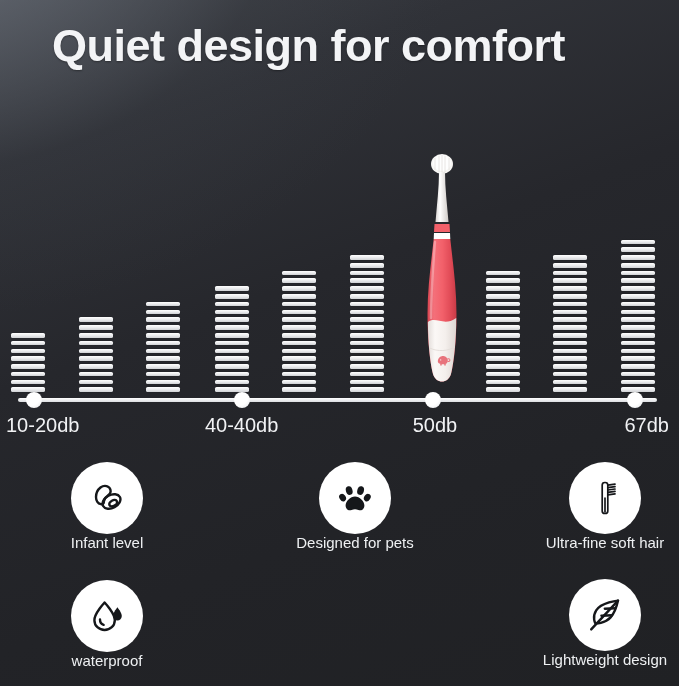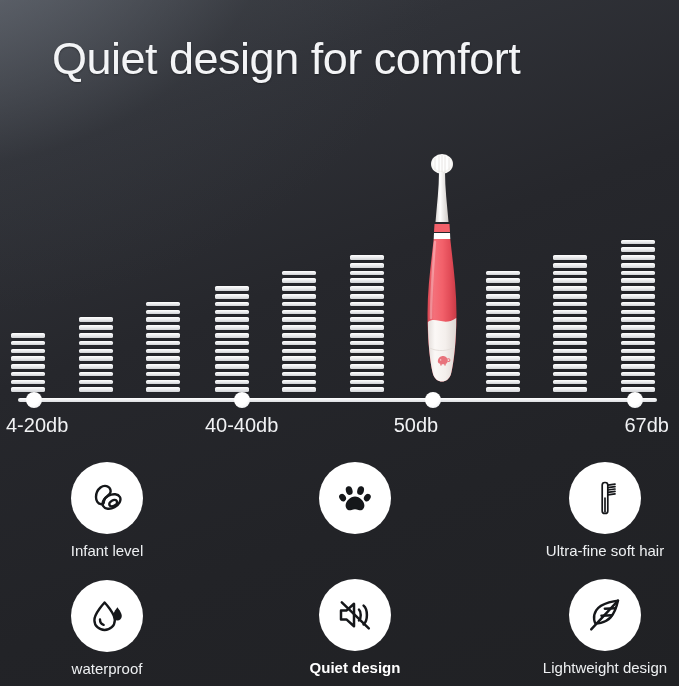--- a/index.html
+++ b/index.html
@@ -14,23 +14,23 @@
     position:absolute; inset:0;
     width:679px; height:686px;
     background:
       radial-gradient(120% 95% at -12% -18%, rgba(150,157,168,0.95) 0%, rgba(108,114,124,0.55) 22%, rgba(62,66,73,0.22) 45%, rgba(35,36,40,0.0) 68%),
       linear-gradient(160deg, #41444a 0%, #303238 18%, #26272c 42%, #222327 70%, #202124 100%);
   }
 
   
   #title {
     position:absolute;
-    left:52px; top:33px;
+    left:52px; top:20px;
     font-size:45px;
-    font-weight:400;
+    font-weight:700;
     letter-spacing:-0.5px;
     color:#f3f4f6;
     text-shadow:0 1px 2px rgba(0,0,0,0.35);
     white-space:nowrap;
   }
 
   
   #bars {
     position:absolute;
     left:0; top:200px;
@@ -100,21 +100,20 @@
     width:72px; height:72px;
     margin:0 auto;
     border-radius:50%;
     background:#ffffff;
     display:flex;
     align-items:center;
     justify-content:center;
   }
   .feat-circle svg { display:block; }
   .feat-label {
-    margin-top:8px;
     font-size:15px;
     color:#eef0f2;
     white-space:nowrap;
   }
   .feat-label.bold { font-weight:bold; color:#ffffff; }
 </style>
 </head>
 <body>
 
 <div id="stage">
@@ -329,25 +328,25 @@
         <path d="M2,7 C2,3.2 5,0.8 8.2,1.1 C11,1.4 12.6,3.3 12.8,5.6 C13,7.6 12,9 10.6,9.6 L10.6,11.4 L9,11.4 L9,10.1 L6.2,10.1 L6.2,11.4 L4.6,11.4 L4.6,9.6 C3.1,9 2,8.2 2,7 Z" fill="#e8737c"></path>
         <path d="M12.6,4.4 C14,3.6 15.2,4.2 15.1,5.6 C15,6.8 13.9,7.3 12.9,6.9" fill="none" stroke="#e8737c" stroke-width="1.1" stroke-linecap="round"></path>
         <circle cx="5.1" cy="5.4" r="0.7" fill="#ffffff" opacity="0.85"></circle>
       </g>
     </svg>
   </div>
 
   <div id="scale">
     <div id="scale-line"></div>
   <div class="dot" style="left: 33.975px;"></div>
-      <div class="tick-label" style="left: 6px;">4-20db</div>
+      <div class="tick-label" style="left: 6px;">10-20db</div>
       <div class="dot" style="left: 241.65px;"></div>
       <div class="tick-label" style="left: 241.65px; transform: translateX(-50%);">40-40db</div>
       <div class="dot" style="left: 433.35px;"></div>
-      <div class="tick-label" style="left: 416px; transform: translateX(-50%); text-align: right;">50db</div>
+      <div class="tick-label" style="left: 435px; transform: translateX(-50%); text-align: right;">50db</div>
       <div class="dot" style="left: 634.635px;"></div>
       <div class="tick-label" style="right: 10px; margin-left: 16px;">67db</div>
     </div>
 
   <div id="features">
       <div class="feat" style="left: 17px; top: 0px;">
         <div class="feat-circle">
           <svg width="40" height="40" viewBox="0 0 40 40">
             <g fill="none" stroke="#15171a" stroke-width="2.4" stroke-linecap="round" stroke-linejoin="round">
               <path d="M13.5,9.5 C17.5,6.5 22.5,8 23.5,12 C24.2,14.8 22.4,16.6 20.4,18 C18.2,19.6 16.6,21.2 16.9,23.6 C17.1,25.4 15.6,26.6 13.8,26.2 C11,25.6 9,22.6 9,19 C9,15 10.8,11.6 13.5,9.5 Z"></path>
@@ -363,20 +362,21 @@
           <svg width="40" height="40" viewBox="0 0 40 40">
             <g fill="#15171a">
               <ellipse cx="14.2" cy="12.6" rx="3.3" ry="4.4" transform="rotate(-16 14.2 12.6)"></ellipse>
               <ellipse cx="25.6" cy="12.6" rx="3.3" ry="4.4" transform="rotate(16 25.6 12.6)"></ellipse>
               <ellipse cx="7.6" cy="19.6" rx="3.1" ry="4" transform="rotate(-34 7.6 19.6)"></ellipse>
               <ellipse cx="32.3" cy="19.6" rx="3.1" ry="4" transform="rotate(34 32.3 19.6)"></ellipse>
               <path d="M20,18.4 C24.6,18.4 29.4,23 29.4,27.6 C29.4,31.2 26.4,33.2 23.4,32 C21.2,31.1 18.8,31.1 16.6,32 C13.6,33.2 10.6,31.2 10.6,27.6 C10.6,23 15.4,18.4 20,18.4 Z"></path>
             </g>
           </svg>
         </div>
+        <div class="feat-label">Designed for pets</div>
       </div>
       <div class="feat" style="left: 515px; top: 0px;">
         <div class="feat-circle">
           <svg width="40" height="40" viewBox="0 0 40 40">
             <g fill="none" stroke="#15171a" stroke-width="1.7" stroke-linecap="round">
               <rect x="17.2" y="4.5" width="5.6" height="31" rx="2.6"></rect>
               <path d="M22.8,7.2 L30,6.2 M22.8,9.6 L30,8.6 M22.8,12 L30,11 M22.8,14.4 L30,13.4 M22.8,16.8 L30,15.8"></path>
               <path d="M20,20 L20,34"></path>
             </g>
           </svg>
@@ -388,33 +388,20 @@
           <svg width="40" height="40" viewBox="0 0 40 40">
             <g fill="none" stroke="#15171a" stroke-width="2.4" stroke-linejoin="round">
               <path d="M17.6,6.5 C17.6,6.5 7.4,17.4 7.4,24.2 C7.4,29.8 12,34 17.6,34 C23.2,34 27.8,29.8 27.8,24.2 C27.8,17.4 17.6,6.5 17.6,6.5 Z"></path>
               <path d="M13,23.5 C13,26.2 14.6,28.2 16.6,28.8" stroke-linecap="round"></path>
             </g>
             <path d="M30.4,11.2 C30.4,11.2 26,16.6 26,20 C26,22.6 28,24.5 30.4,24.5 C32.8,24.5 34.8,22.6 34.8,20 C34.8,16.6 30.4,11.2 30.4,11.2 Z" fill="#15171a"></path>
           </svg>
         </div>
         <div class="feat-label">waterproof</div>
       </div>
-      <div class="feat" style="left: 265px; top: 117px;">
-        <div class="feat-circle">
-          <svg width="40" height="40" viewBox="0 0 40 40">
-            <g fill="none" stroke="#15171a" stroke-width="2.5" stroke-linecap="round" stroke-linejoin="round">
-              <path d="M6,15.6 L11.4,15.6 L19,8.8 L19,31.2 L11.4,24.4 L6,24.4 Z"></path>
-              <path d="M24,14.6 C26.3,16.6 26.3,23.4 24,25.4"></path>
-              <path d="M28.6,10.6 C33,14.4 33,25.6 28.6,29.4"></path>
-              <path d="M6.8,7.4 L33.8,33.4"></path>
-            </g>
-          </svg>
-        </div>
-        <div class="feat-label bold">Quiet design</div>
-      </div>
       <div class="feat" style="left: 515px; top: 117px;">
         <div class="feat-circle">
           <svg width="40" height="40" viewBox="0 0 40 40">
             <g fill="none" stroke="#15171a" stroke-width="2.4" stroke-linecap="round" stroke-linejoin="round">
               <path d="M33,5.6 C33,5.6 16.4,7.2 11.2,15.4 C6.8,22.4 10.4,28.4 10.4,28.4 C10.4,28.4 19.8,28.8 25.6,22.4 C30.6,16.8 33,5.6 33,5.6 Z"></path>
               <path d="M33,5.6 L6.2,34.4"></path>
               <path d="M30.4,13.2 L19.8,13.8 M27,20.2 L16.4,20.8"></path>
             </g>
           </svg>
         </div>

